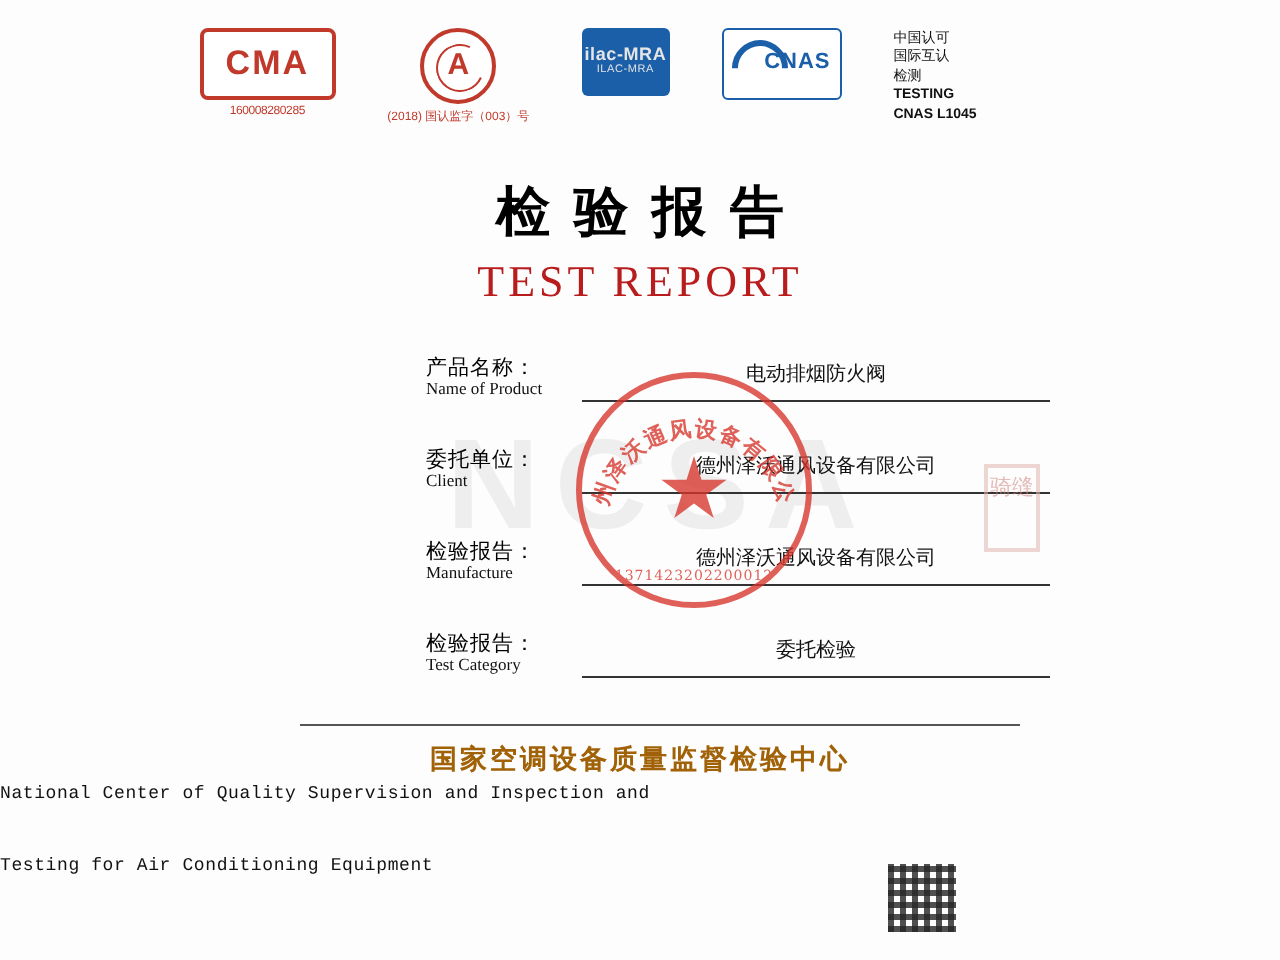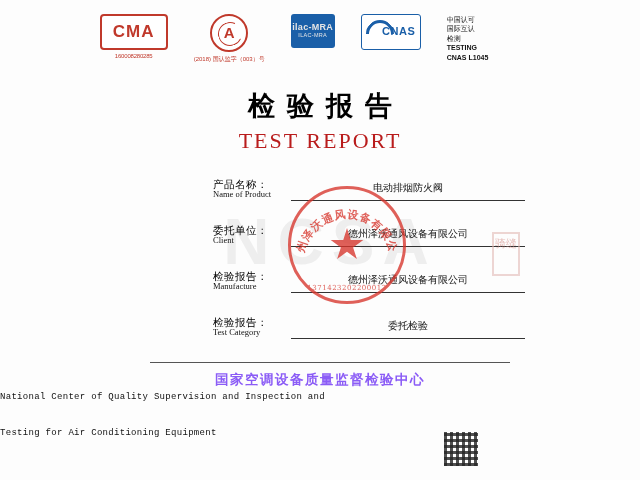--- a/index.html
+++ b/index.html
@@ -268,21 +268,21 @@
   .footer-cn {
     position: absolute;
     top: 371px;
     left: 0;
     width: 640px;
     text-align: center;
     font-family: "DejaVu Serif", serif;
     font-size: 13.5px;
     font-weight: bold;
     letter-spacing: 1.5px;
-    color: #8b5cf6;
+    color: #a16207;
   }
   .footer-en1, .footer-en2 {
     position: absolute;
     left: 0;
     width: 640px;
     text-align: left;
     font-family: Liberation Mono, monospace;
     font-size: 9px;
     letter-spacing: 0.3px;
     color: #111;

